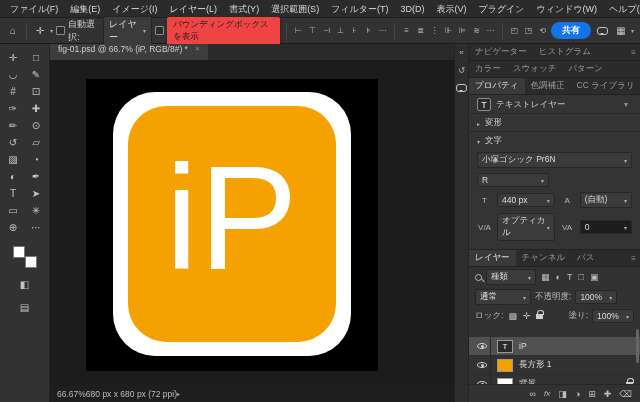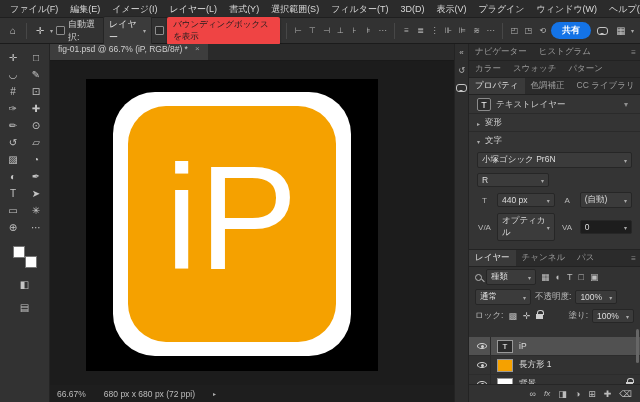--- a/index.html
+++ b/index.html
@@ -39,21 +39,21 @@
   
   .center{flex:1;display:flex;flex-direction:column;min-width:0;background:#1e1e1e}
   .tabbar{height:17px;background:#2a2a2a;display:flex;border-bottom:1px solid #191919;flex:none}
   .doc-tab{background:#3d3d3d;color:#cfcfcf;font-size:8.5px;display:flex;gap:7px;padding:0 8px;white-space:nowrap}
   .tab-close{color:#9a9a9a;font-size:8px}
   .canvas-wrap{flex:1;position:relative;background:#1c1c1c;overflow:hidden}
   .psd{position:absolute;left:36px;top:18px;width:292px;height:292px;background:#000}
   .white-sq{position:absolute;left:27px;top:13px;width:238px;height:264px;background:#ffffff;border-radius:42px}
   .orange-sq{position:absolute;left:15px;top:14px;width:208px;height:236px;border-radius:38px;display:flex;align-items:center;justify-content:center}
   .icon-text{color:#fff;font-size:148px;line-height:1;letter-spacing:1px;transform:translateY(-6px)}
-  .statusbar{height:17px;background:#1e1e1e;display:flex;align-items:center;gap:18px;padding:0 7px;font-size:8.5px;color:#bdbdbd;flex:none}
+  .statusbar{height:17px;background:#1e1e1e;display:flex;align-items:center;padding:0 7px;font-size:8.5px;color:#bdbdbd;flex:none}
 
   
   .dock-strip{width:14px;background:#2e2e2e;border-left:1px solid #232323;display:flex;flex-direction:column;align-items:center;padding-top:4px;gap:9px;flex:none}
   .strip-icon{font-size:8px;color:#b8b8b8}
 
   
   .panels{width:172px;background:#323232;border-left:1px solid #232323;display:flex;flex-direction:column;font-size:8.5px;flex:none}
   .ptabs{display:flex;background:#2b2b2b;height:17px;align-items:stretch;border-bottom:1px solid #222;flex:none}
   .ptab{padding:0 6px;display:flex;align-items:center;color:#9c9c9c;white-space:nowrap;cursor:default}
   .ptab.active{background:#3a3a3a;color:#e4e4e4}

